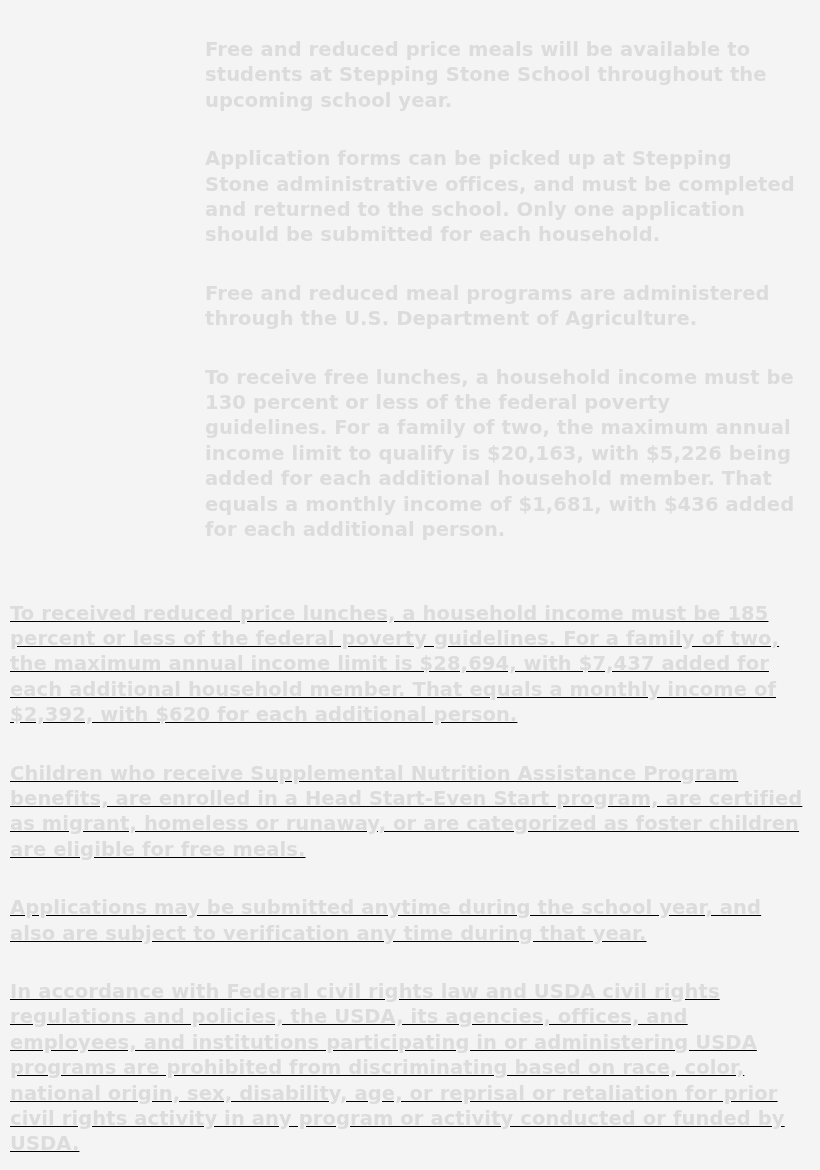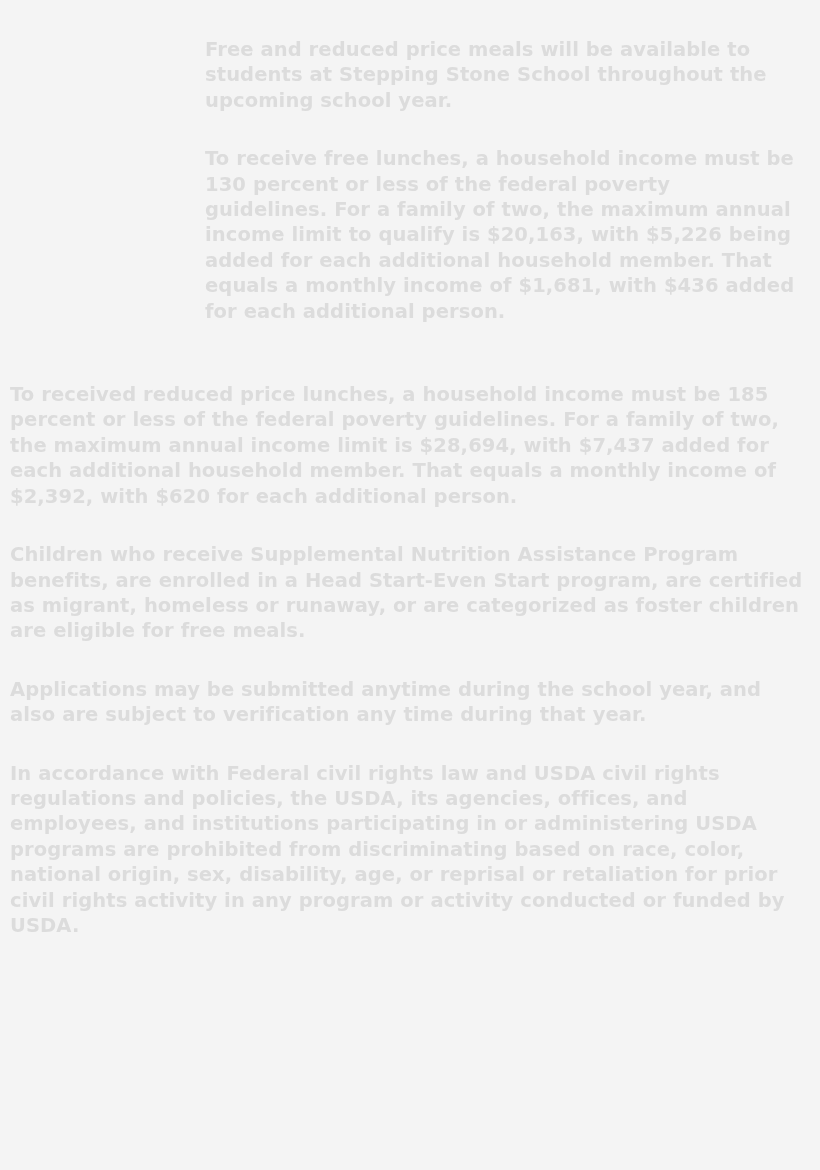--- a/index.html
+++ b/index.html
@@ -38,20 +38,21 @@
     padding-left: 205px;
     padding-right: 24px;
   }
   .indented p.para {
     margin-bottom: 33px;
   }
   
   .fullwidth {
     padding-left: 10px;
     padding-right: 10px;
+    text-decoration: underline;
   }
   .fullwidth p.para {
     margin-bottom: 33px;
   }
   .spacer-top {
     height: 37px;
   }
   .pre-full-gap {
     height: 25px;
   }
@@ -59,20 +60,22 @@
 </head>
 <body>
 
 <div class="page">
   <div class="doc-body">
 
     <div class="spacer-top"></div>
 
     <div class="indented">
       <p class="para">Free and reduced price meals will be available to students at Stepping Stone School  throughout the upcoming school year.</p>
+      <p class="para">Application forms can be picked up at Stepping Stone administrative offices, and must be completed and returned to the school. Only one application should be submitted for each household.</p>
+      <p class="para">Free and reduced meal programs are administered through the U.S. Department of Agriculture.</p>
       <p class="para">To receive free lunches, a household income must be 130 percent or less of the federal poverty guidelines. For a family of two, the maximum annual income limit to qualify is $20,163, with $5,226 being added for each additional household member. That equals a monthly income of $1,681, with $436 added for each additional person.</p>
     </div>
 
     <div class="pre-full-gap"></div>
 
     <div class="fullwidth">
       <p class="para">To received reduced price lunches, a household income must be 185 percent or less of the federal poverty guidelines. For a family of two, the maximum annual income limit is $28,694, with $7,437 added for each additional household member. That equals a monthly income of $2,392, with $620 for each additional person.</p>
       <p class="para">Children who receive Supplemental Nutrition Assistance Program benefits, are enrolled in a Head Start-Even Start program, are certified as migrant, homeless or runaway, or are categorized as foster children are eligible for free meals.</p>
       <p class="para">Applications may be submitted anytime during the school year, and also are subject to verification any time during that year.</p>
       <p class="para">In accordance with Federal civil rights law and USDA civil rights regulations and policies, the USDA, its agencies, offices, and employees, and institutions participating in or administering USDA programs are prohibited from discriminating based on race, color, national origin, sex, disability, age, or reprisal or retaliation for prior civil rights activity in any program or activity conducted or funded by USDA.</p>

